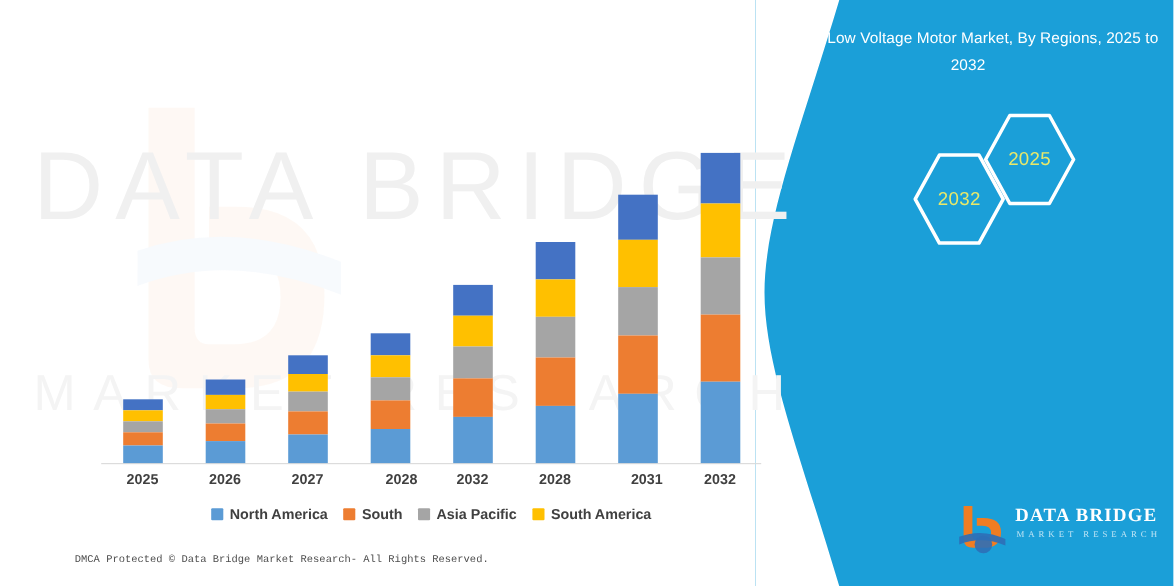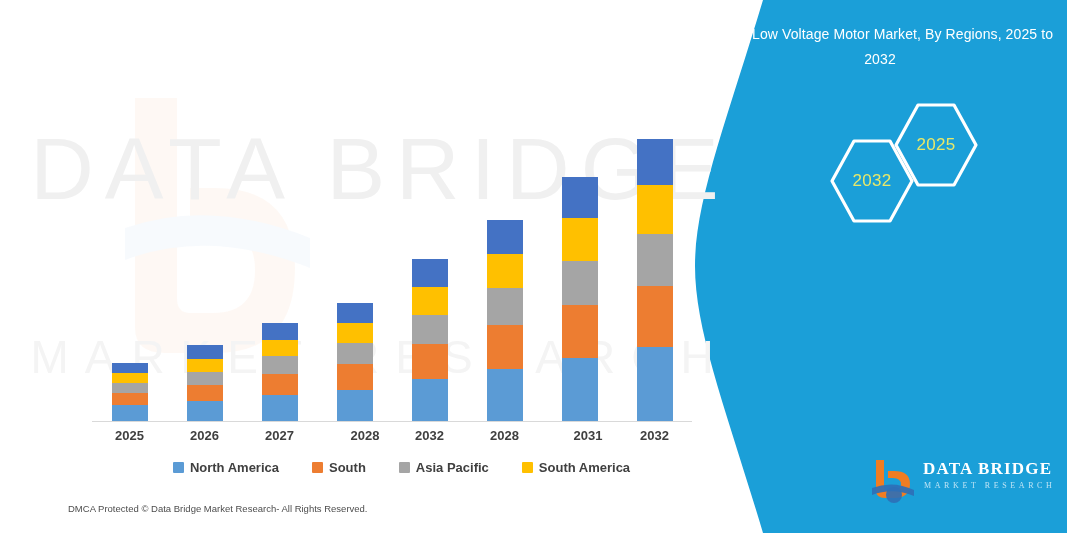--- a/index.html
+++ b/index.html
@@ -177,30 +177,30 @@
   .legend {
     position: absolute;
     left: 92px; top: 456px;
     width: 600px; height: 22px;
     display: flex;
     align-items: center;
     justify-content: center;
     gap: 14px;
     z-index: 3;
   }
-  .leg-item { display: flex; align-items: center; gap: 6px; margin-left: 19px; }
+  .leg-item { display: flex; align-items: center; gap: 6px; }
   .leg-sw { width: 11px; height: 11px; border-radius: 1px; }
   .leg-lb { font-size: 13px; font-weight: 700; color: #404040; white-space: nowrap; }
 
   .footer {
     position: absolute;
     left: 0; top: 503px;
     width: 720px; height: 22px;
     z-index: 3;
-    font-family: Liberation Sans, sans-serif;
+    font-family: Liberation Mono, monospace;
   }
   .footer-left {
     position: absolute; left: 68px; top: 0;
     font-size: 9.5px; color: #4d4d4d; white-space: nowrap;
   }
   .footer-right {
     position: absolute; left: 398px; top: 0;
     font-size: 9.5px; color: #4d4d4d; white-space: nowrap;
   }
 </style>

